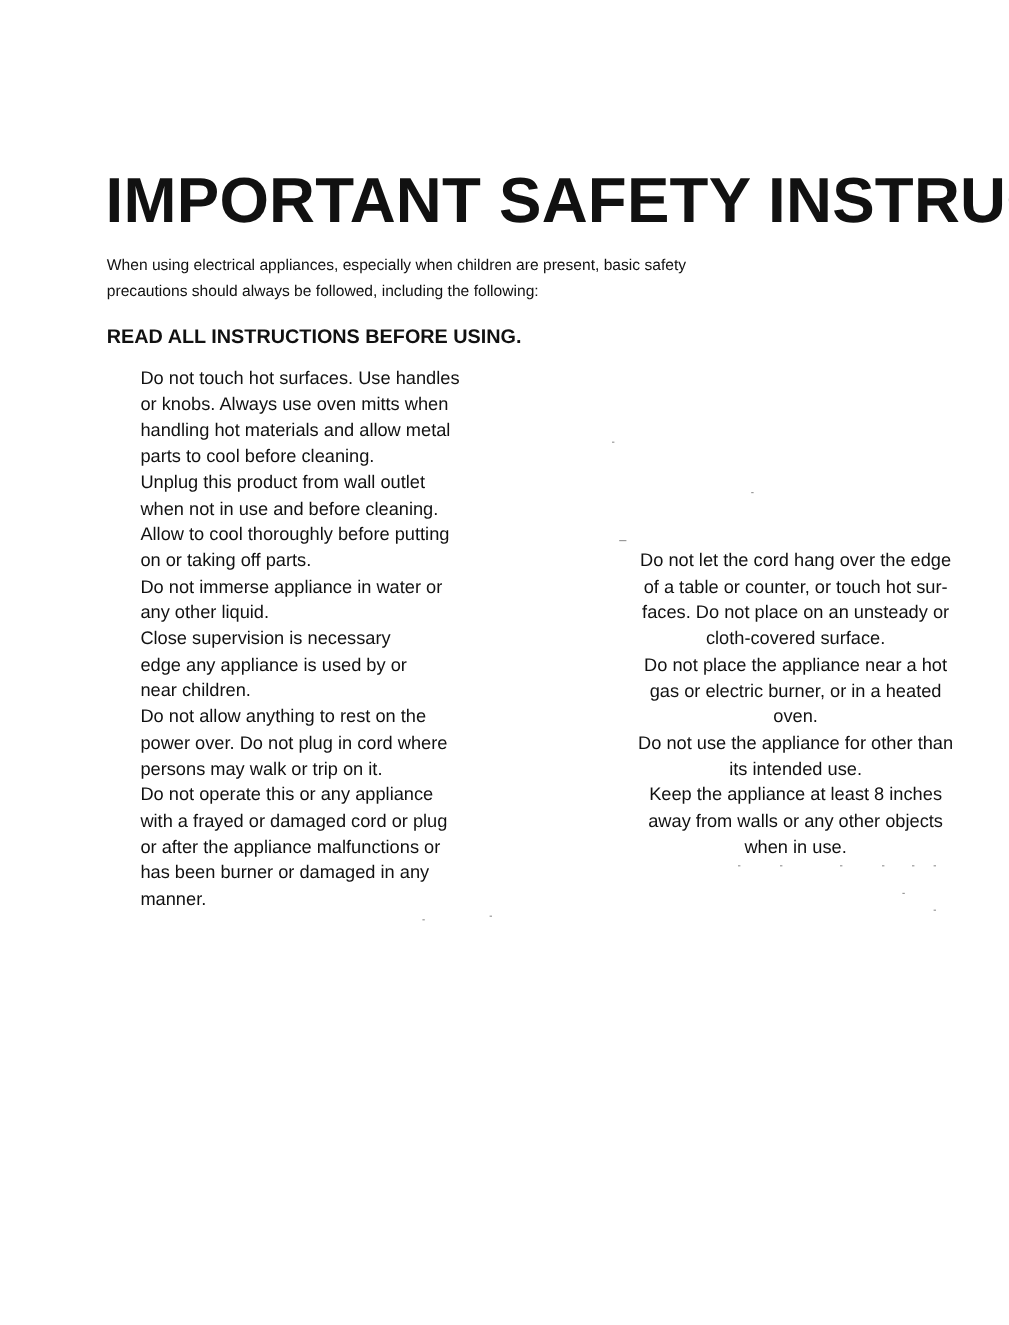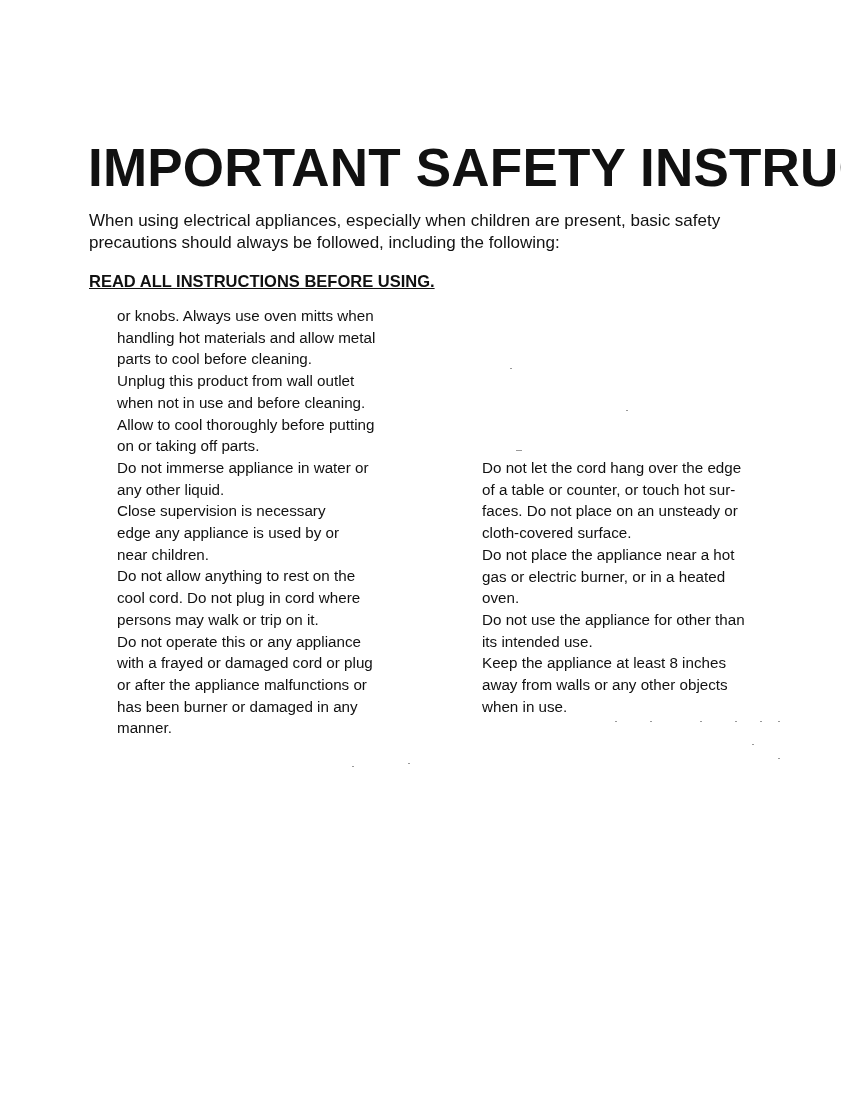--- a/index.html
+++ b/index.html
@@ -10,54 +10,54 @@
     }
     .page { position: absolute; left: 0; top: 0; width: 841px; height: 1104px; }
     .title {
       position: absolute; left: 88px; top: 142px;
       font-size: 53px; font-weight: bold; letter-spacing: 0.2px;
       margin: 0; line-height: 52px; white-space: nowrap;
       transform: scaleX(1.0); transform-origin: left top;
     }
     .intro {
       position: absolute; left: 89px; top: 210px; width: 700px;
-      font-size: 17px; line-height: 22px; margin: 0;
+      font-size: 13px; line-height: 22px; margin: 0;
     }
     .intro span { display: block; white-space: nowrap; }
     .subhead {
       position: absolute; left: 89px; top: 270px;
       font-size: 16.5px; font-weight: bold; margin: 0; line-height: 22px;
       white-space: nowrap;
-      text-decoration: underline;
     }
     .col {
       position: absolute; font-size: 15.2px; line-height: 21.7px; margin: 0; padding: 0;
       list-style: none;
     }
     .col.left { left: 117px; top: 305px; width: 330px; }
-    .col.right { left: 482px; top: 457px; width: 330px; }
+    .col.right { left: 498px; top: 457px; width: 330px; text-align: center; }
     .col li { margin: 0; padding: 0; }
     .col li span { display: block; white-space: nowrap; }
     .speck { position: absolute; width: 2px; height: 1px; background: #999; }
   </style>
 </head>
 <body>
 
 <div class="page">
   <h1 class="title">IMPORTANT SAFETY INSTRUCTIONS</h1>
 
   <p class="intro">
     <span>When using electrical appliances, especially when children are present, basic safety</span>
     <span>precautions should always be followed, including the following:</span>
   </p>
 
   <h2 class="subhead">READ ALL INSTRUCTIONS BEFORE USING.</h2>
 
   <ul class="col left">
     <li>
+      <span>Do not touch hot surfaces. Use handles</span>
       <span>or knobs. Always use oven mitts when</span>
       <span>handling hot materials and allow metal</span>
       <span>parts to cool before cleaning.</span>
     </li>
     <li>
       <span>Unplug this product from wall outlet</span>
       <span>when not in use and before cleaning.</span>
       <span>Allow to cool thoroughly before putting</span>
       <span>on or taking off parts.</span>
     </li>
@@ -65,21 +65,21 @@
       <span>Do not immerse appliance in water or</span>
       <span>any other liquid.</span>
     </li>
     <li>
       <span>Close supervision is necessary</span>
       <span>edge any appliance is used by or</span>
       <span>near children.</span>
     </li>
     <li>
       <span>Do not allow anything to rest on the</span>
-      <span>cool cord. Do not plug in cord where</span>
+      <span>power over. Do not plug in cord where</span>
       <span>persons may walk or trip on it.</span>
     </li>
     <li>
       <span>Do not operate this or any appliance</span>
       <span>with a frayed or damaged cord or plug</span>
       <span>or after the appliance malfunctions or</span>
       <span>has been burner or damaged in any</span>
       <span>manner.</span>
     </li>
   </ul>

